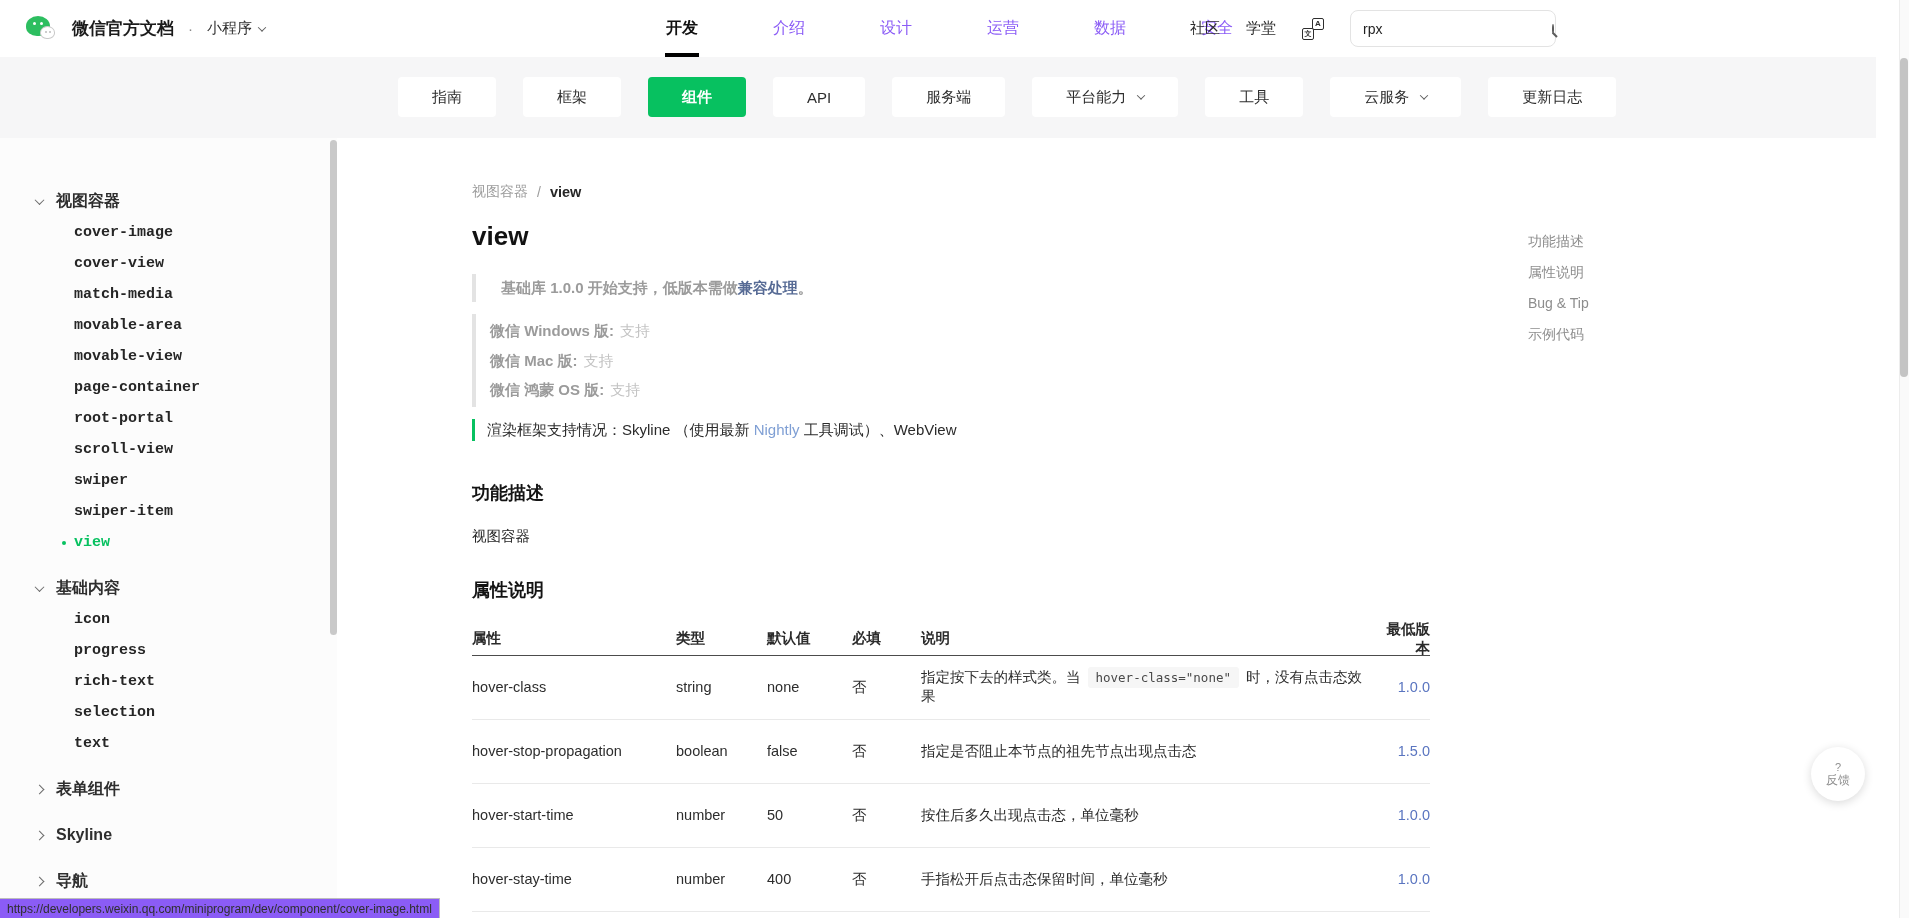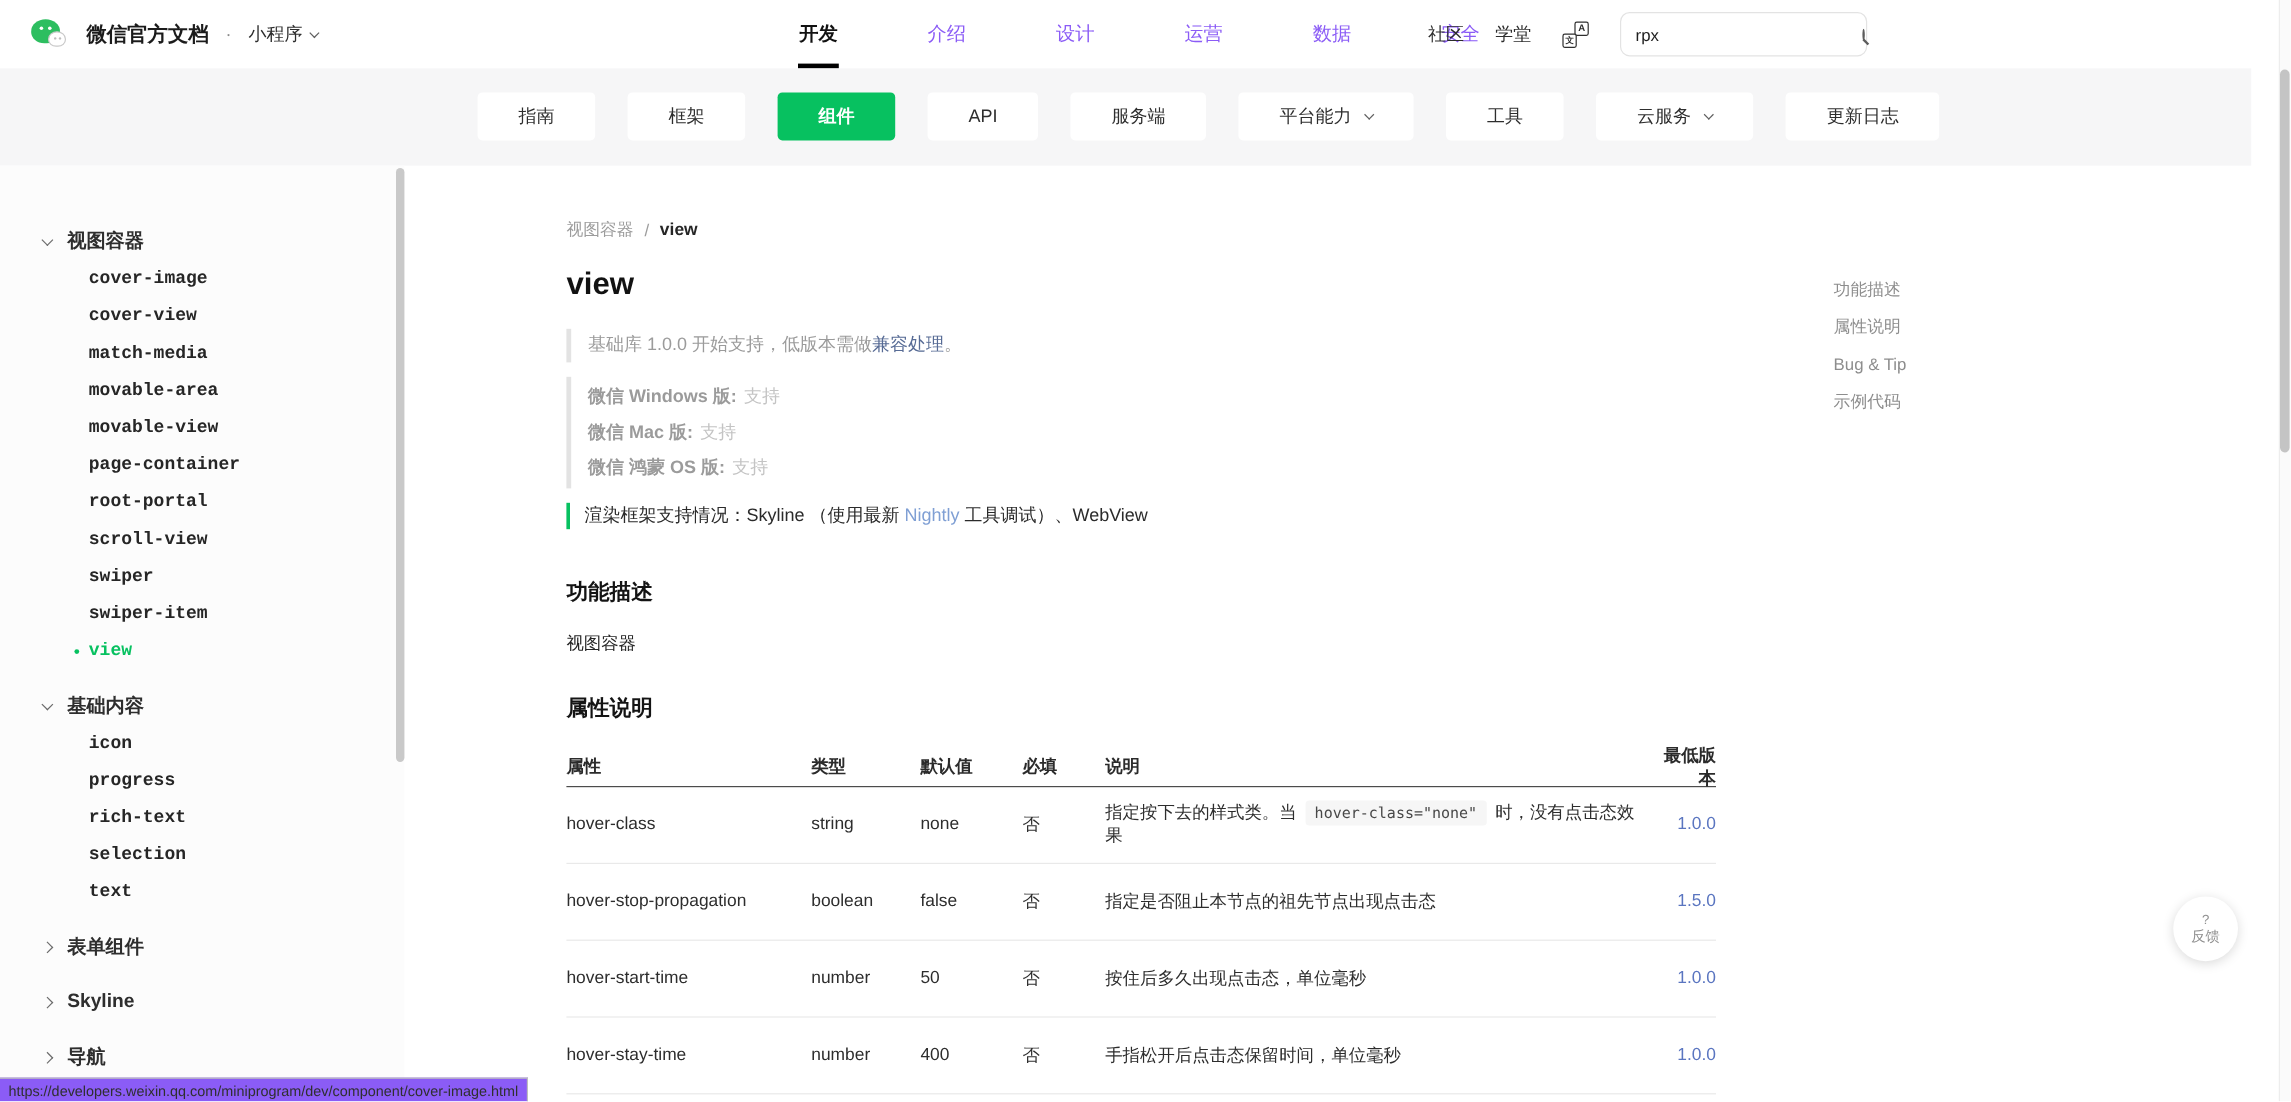--- a/index.html
+++ b/index.html
@@ -56,21 +56,21 @@
   .side-item.active { color:#07c160; }
   .side-item .bullet { display:none; }
   .side-item.active .bullet { display:block; position:absolute; left:62px; top:50%; margin-top:-2px; width:4px; height:4px; border-radius:50%; background:#07c160; }
   .side-scroll { position:absolute; left:330px; top:140px; width:7px; height:495px; background:#c9c9c9; border-radius:4px; cursor:pointer; }
 
   
   .main { position:absolute; left:337px; top:138px; width:1160px; padding:45px 0 0 135px; }
   .breadcrumb { font-size:14px; color:#9c9c9c; display:flex; gap:9px; align-items:center; }
   .breadcrumb .cur { color:#262626; font-weight:600; font-size:14.5px; }
   .page-title { margin-top:20px; font-size:26px; font-weight:700; color:#121212; }
-  .note-block { margin-top:22px; border-left:4px solid #e3e3e3; padding-left:14px; font-size:15px; color:#9b9b9b; line-height:28px; }
+  .note-block { margin-top:22px; border-left:4px solid #e3e3e3; padding-left:25px; font-size:15px; color:#9b9b9b; line-height:28px;font-weight:bold; }
   .note-block .lnk { color:#576b95; cursor:pointer; }
   .plat-block { margin-top:12px; border-left:4px solid #e3e3e3; padding:2px 0 2px 14px; }
   .plat-line { font-size:15px; line-height:29.5px; color:#c4c4c4; }
   .plat-line b { color:#9b9b9b; font-weight:700; margin-right:6px; }
   .render-line { margin-top:12px; border-left:3px solid #07c160; padding-left:12px; font-size:15px; color:#2b2b2b; line-height:22px; }
   .render-line .lnk2 { color:#7f9fd4; cursor:pointer; }
   .h2 { margin-top:40px; font-size:18px; font-weight:700; color:#141414; }
   .body-text { margin-top:22px; font-size:14.5px; color:#252525; }
   .h2.attrs { margin-top:32px; }
 

